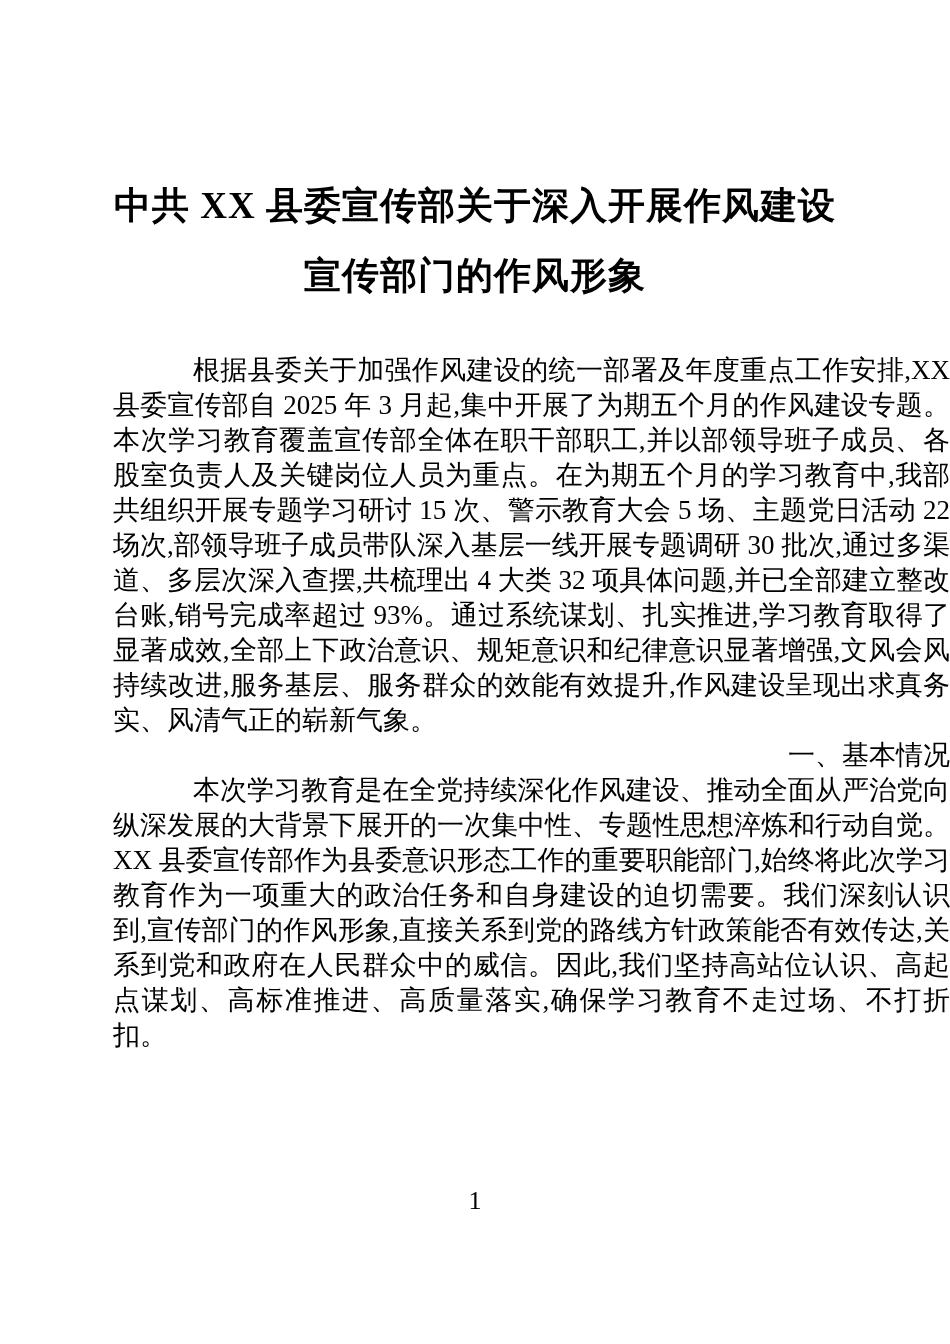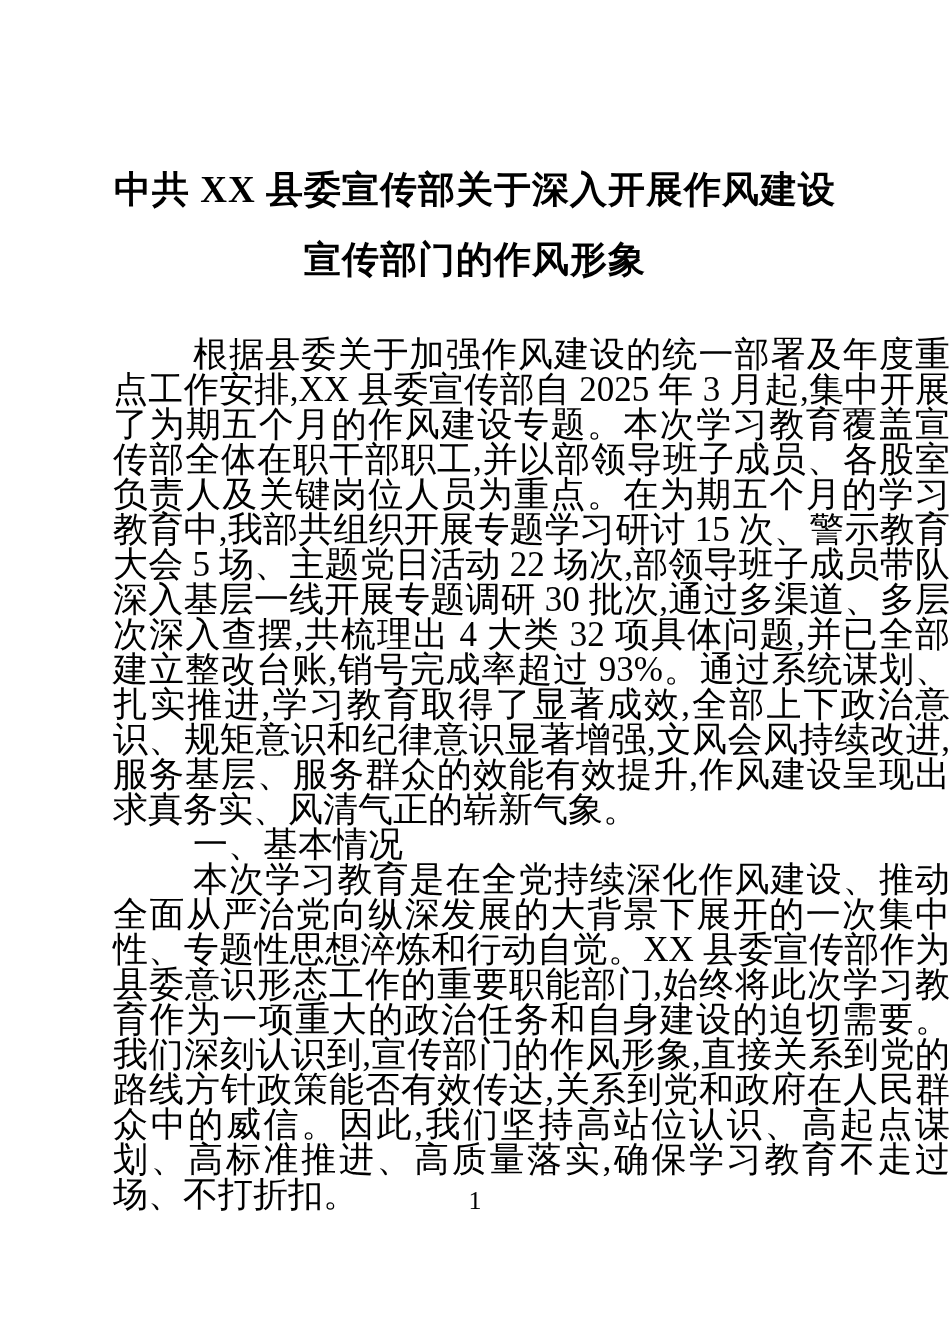--- a/index.html
+++ b/index.html
@@ -10,43 +10,43 @@
   .page {
     position: relative;
     width: 950px;
     height: 1344px;
     background: #ffffff;
     overflow: hidden;
     font-family: "Liberation Serif", "DejaVu Serif", serif;
     color: #000000;
   }
   .doc-title {
-    margin: 0;
+    margin: 16px;
     padding-top: 155px;
     text-align: center;
     font-size: 37px;
     font-weight: bold;
     line-height: 70px;
     letter-spacing: 1px;
   }
   .doc-body {
     margin-top: 42px;
     padding-left: 113px;
-    font-size: 35px;
+    font-size: 27px;
     line-height: 35px;
     text-align: justify;
     text-justify: inter-character;
   }
   .doc-body p {
     margin: 0;
     text-indent: 80px;
     word-break: break-all;
   }
   .doc-body p.heading {
-    text-align: left;
+    text-align: right;
   }
   .page-number {
     position: absolute;
     left: 0;
     right: 0;
     top: 1185px;
     text-align: center;
     font-size: 26px;
     line-height: 32px;
   }

